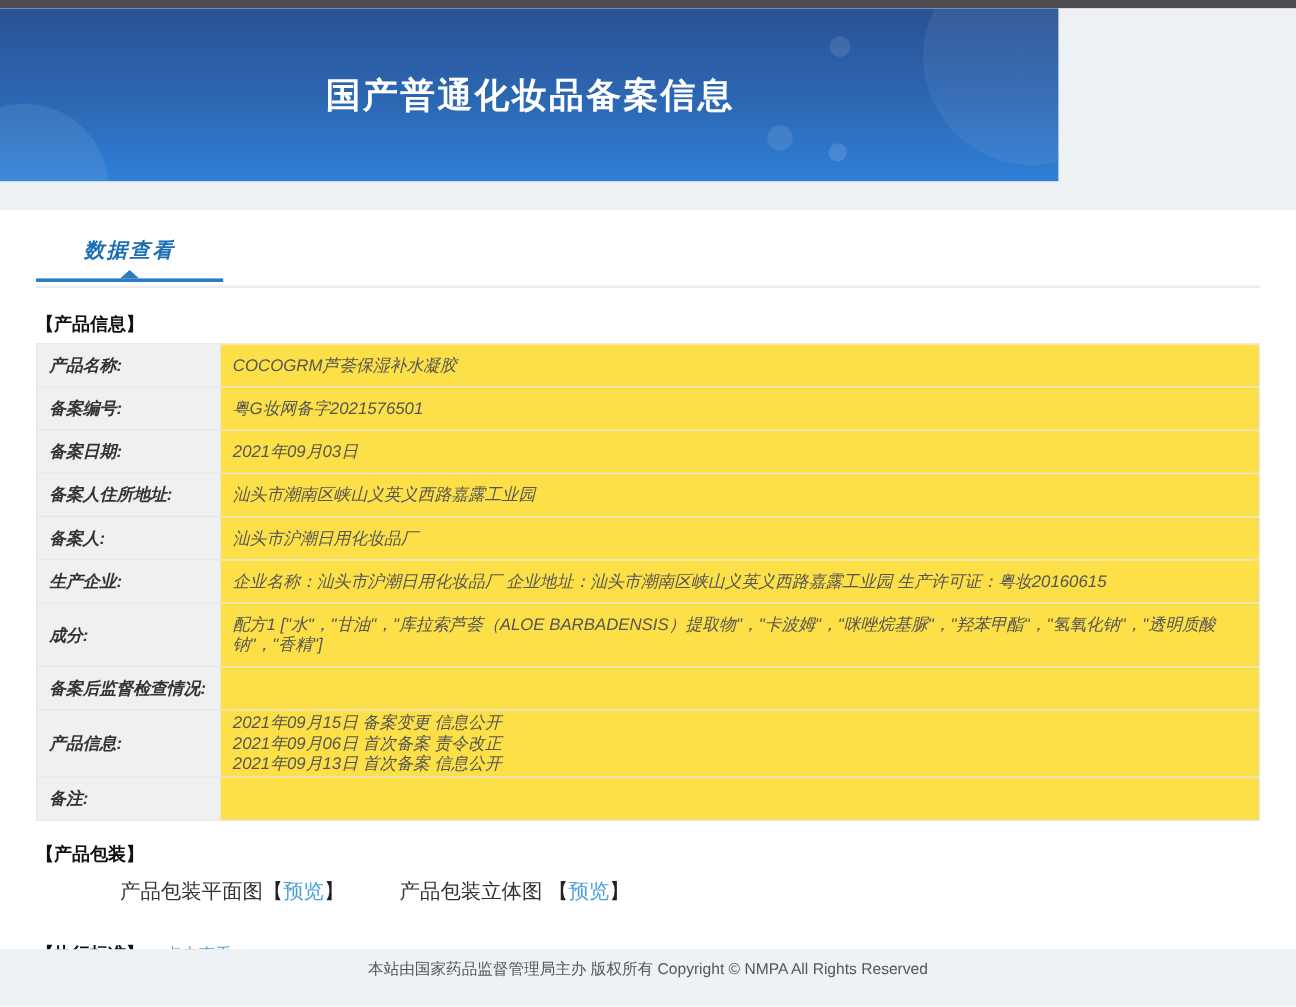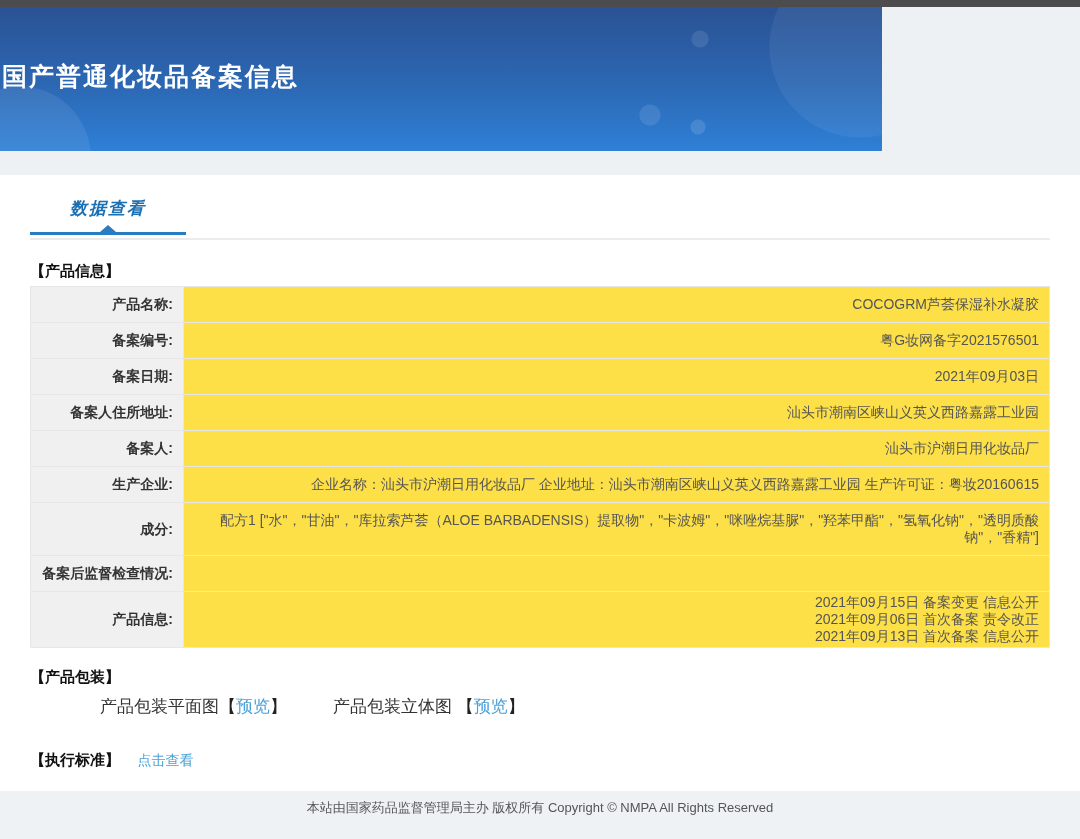--- a/index.html
+++ b/index.html
@@ -14,22 +14,22 @@
     width: 882px; height: 144px;
     background:
       radial-gradient(circle at 700px 32px, rgba(255,255,255,0.10) 0 8px, rgba(255,255,255,0) 9px),
       radial-gradient(circle at 650px 108px, rgba(255,255,255,0.10) 0 10px, rgba(255,255,255,0) 11px),
       radial-gradient(circle at 698px 120px, rgba(255,255,255,0.12) 0 7px, rgba(255,255,255,0) 8px),
       radial-gradient(circle at 20px 150px, rgba(255,255,255,0.08) 0 70px, rgba(255,255,255,0) 71px),
       radial-gradient(circle at 860px 40px, rgba(255,255,255,0.06) 0 90px, rgba(255,255,255,0) 91px),
       linear-gradient(180deg, #2a5294 0%, #2c68b4 55%, #2e80d7 100%);
   }
   .banner-title {
-    color: #ffffff; font-size: 25px; font-weight: 600; letter-spacing: 2px;
-    padding: 53px 0 0 2px; white-space: nowrap;
+    color: #ffffff; font-size: 29px; font-weight: 600; letter-spacing: 2px;
+    padding: 53px 0 0 2px; white-space: nowrap; text-align: center;
   }
 
   .content { padding: 0 30px; }
 
   .tab-bar { position: relative; padding-top: 24px; height: 65px; }
   .tab-bar::after {
     content: ""; position: absolute; left: 0; right: 0; bottom: 0;
     height: 2px; background: #ececec;
   }
   .tab {
@@ -51,21 +51,21 @@
   .section-heading { font-size: 15px; font-weight: bold; color: #111; line-height: 17px; font-family: Liberation Serif, serif; }
   .heading-product { margin: 23px 0 6px 0; }
   .heading-pkg { margin: 21px 0 0 0; }
 
   .info-table {
     width: 100%; border-collapse: collapse;
     border: 1px solid #c5d3dc;
     font-size: 14px;
   }
   .info-table th, .info-table td {
-    border: 1px solid #e6e6e6; vertical-align: middle; text-align: right;
+    border: 1px solid #e6e6e6; vertical-align: middle; text-align: left; font-style: italic;
   }
   .info-table th {
     width: 153px; background: #f0f0f0; color: #333; font-weight: bold;
     padding: 9px 10px; line-height: 17px; white-space: nowrap;
   }
   .info-table td {
     background: #fde047; color: #555; padding: 9px 10px; line-height: 17px;
   }
   .info-table td.multiline { white-space: pre-line; padding: 2px 10px; line-height: 17px; }
 
@@ -139,20 +139,24 @@
           <tr>
             <th>备案后监督检查情况:</th>
             <td></td>
           </tr>
           <tr>
             <th>产品信息:</th>
             <td class="multiline">2021年09月15日 备案变更 信息公开
 2021年09月06日 首次备案 责令改正
 2021年09月13日 首次备案 信息公开</td>
           </tr>
+          <tr>
+            <th>备注:</th>
+            <td></td>
+          </tr>
         </tbody>
     </table>
 
     <h2 class="section-heading heading-pkg">【产品包装】</h2>
 
     <div class="pkg-items" id="packaging-items"><span class="pkg-item"><span>产品包装平面图</span><span class="bracket">【</span><a class="link" href="#">预览</a><span class="bracket">】</span></span><span class="pkg-item"><span>产品包装立体图 </span><span class="bracket">【</span><a class="link" href="#">预览</a><span class="bracket">】</span></span></div>
 
     <div class="standard-row">
       <span class="section-heading" style="display:inline;">【执行标准】</span>
       <a class="link standard-link" href="#">点击查看</a>

